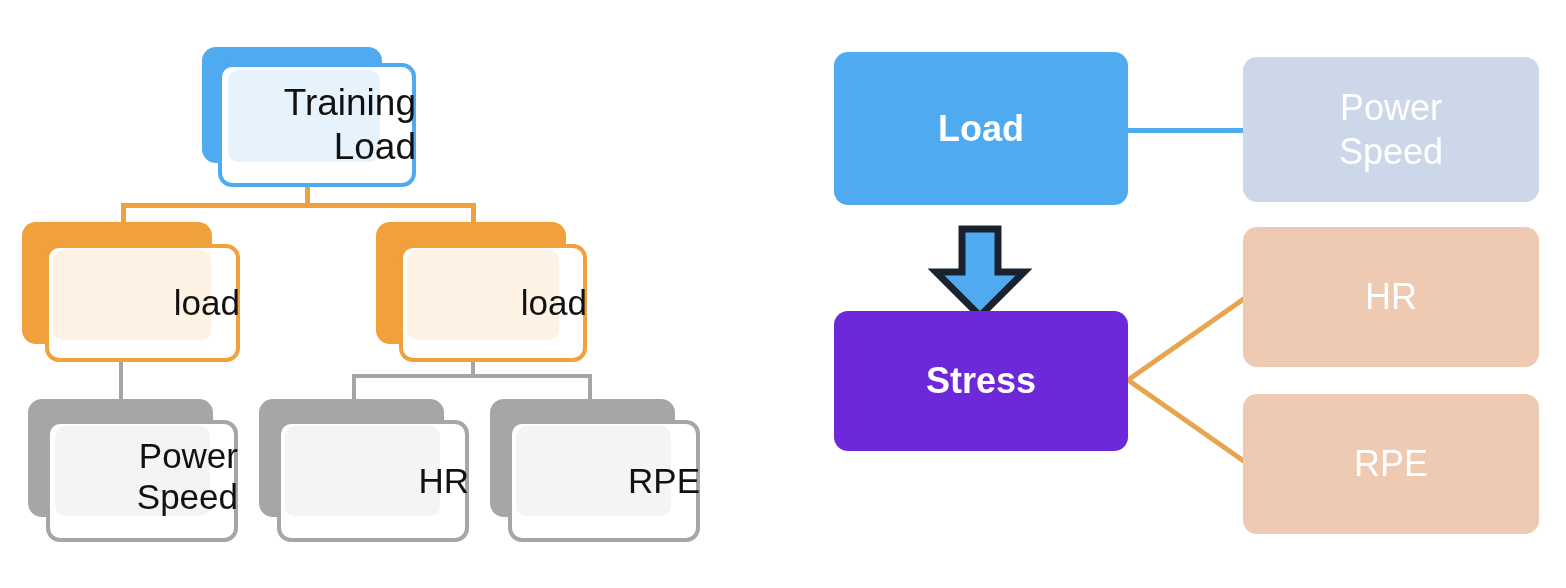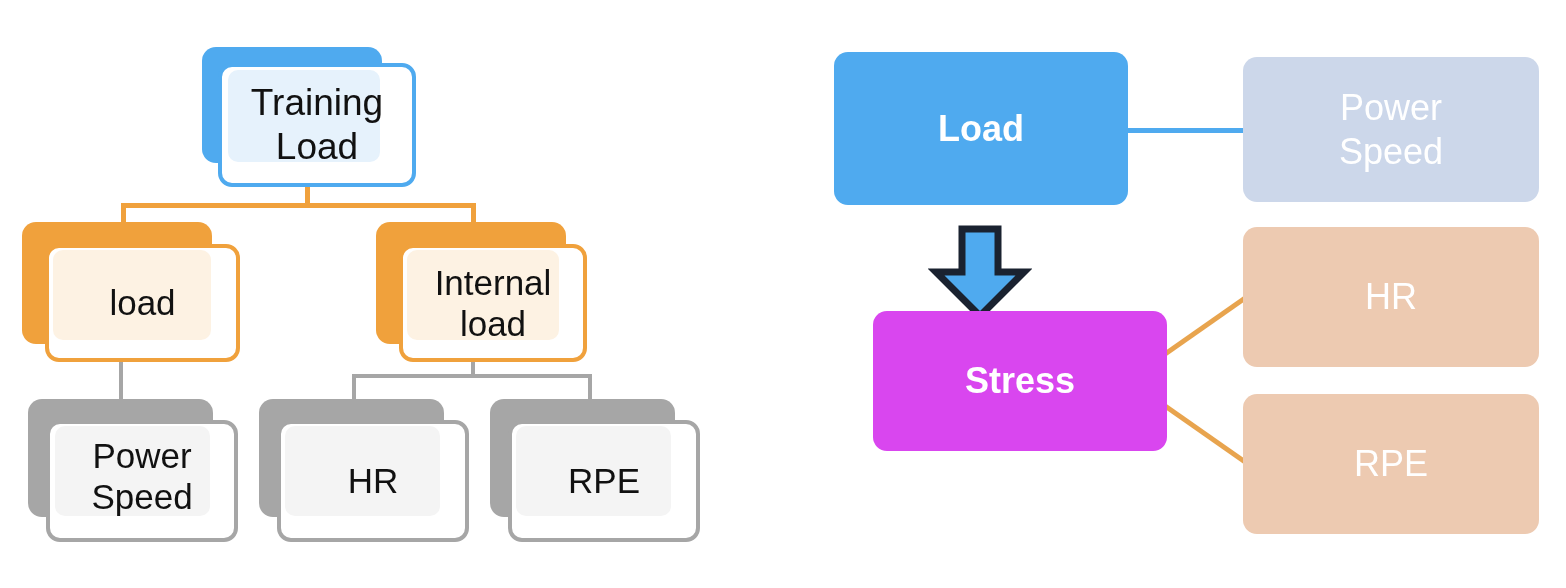--- a/index.html
+++ b/index.html
@@ -44,21 +44,21 @@
   .plate-inner {
     position: absolute;
     box-sizing: border-box;
     border-radius: 10px;
   }
   .plate-label {
     position: absolute;
     box-sizing: border-box;
     display: flex;
     flex-direction: column;
-    align-items: center;
+    align-items: flex-end;
     justify-content: center;
     color: #111111;
     line-height: 1.18;
     text-align: center;
     white-space: pre;
     pointer-events: none;
   }
 
   
   .conn {
@@ -123,21 +123,20 @@
       <div class="plate-label" style="left:45px;top:244px;width:195px;height:118px;font-size:35px;">
         <span>load</span>
       </div>
     </div>
 
     <div>
       <div class="plate-back" style="left:376px;top:222px;width:190px;height:122px;background:#F0A13C;"></div>
       <div class="plate-front" style="left:399px;top:244px;width:188px;height:118px;border:4px solid #F0A13C;"></div>
       <div class="plate-inner" style="left:407px;top:250px;width:152px;height:90px;background:#FDF2E3;"></div>
       <div class="plate-label" style="left:399px;top:244px;width:188px;height:118px;font-size:35px;">
-        <span>Internal</span>
         <span>load</span>
       </div>
     </div>
 
     <div>
       <div class="plate-back" style="left:28px;top:399px;width:185px;height:118px;background:#A6A6A6;"></div>
       <div class="plate-front" style="left:46px;top:420px;width:192px;height:122px;border:4px solid #A6A6A6;"></div>
       <div class="plate-inner" style="left:55px;top:426px;width:155px;height:90px;background:#F4F4F4;"></div>
       <div class="plate-label" style="left:46px;top:415px;width:192px;height:122px;font-size:35px;">
         <span>Power</span>
@@ -180,21 +179,21 @@
 
     <div class="flow-box" style="left:1243px;top:57px;width:296px;height:145px;background:#CCD7EA;font-size:36px;">
       <span class="l2">Power</span>
       <span class="l2">Speed</span>
     </div>
 
     <svg class="abs" style="left:928px;top:225px;width:104px;height:95px;" width="104" height="95" viewBox="0 0 104 95" xmlns="http://www.w3.org/2000/svg">
       <polygon points="34,4 70,4 70,47 96,47 52,91 8,47 34,47" fill="#4FAAEF" stroke="#1A2230" stroke-width="7" stroke-linejoin="miter"></polygon>
     </svg>
 
-    <div class="flow-box" style="left:834px;top:311px;width:294px;height:140px;background:#d946ef;font-size:36px;margin-left:39px;">
+    <div class="flow-box" style="left:834px;top:311px;width:294px;height:140px;background:#6d28d9;font-size:36px;">
       <span class="l1">Stress</span>
     </div>
 
     <div class="flow-box" style="left:1243px;top:227px;width:296px;height:140px;background:#EDCAB1;font-size:36px;">
       <span class="l2">HR</span>
     </div>
 
     <div class="flow-box" style="left:1243px;top:394px;width:296px;height:140px;background:#EDCAB1;font-size:36px;">
       <span class="l2">RPE</span>
     </div>

